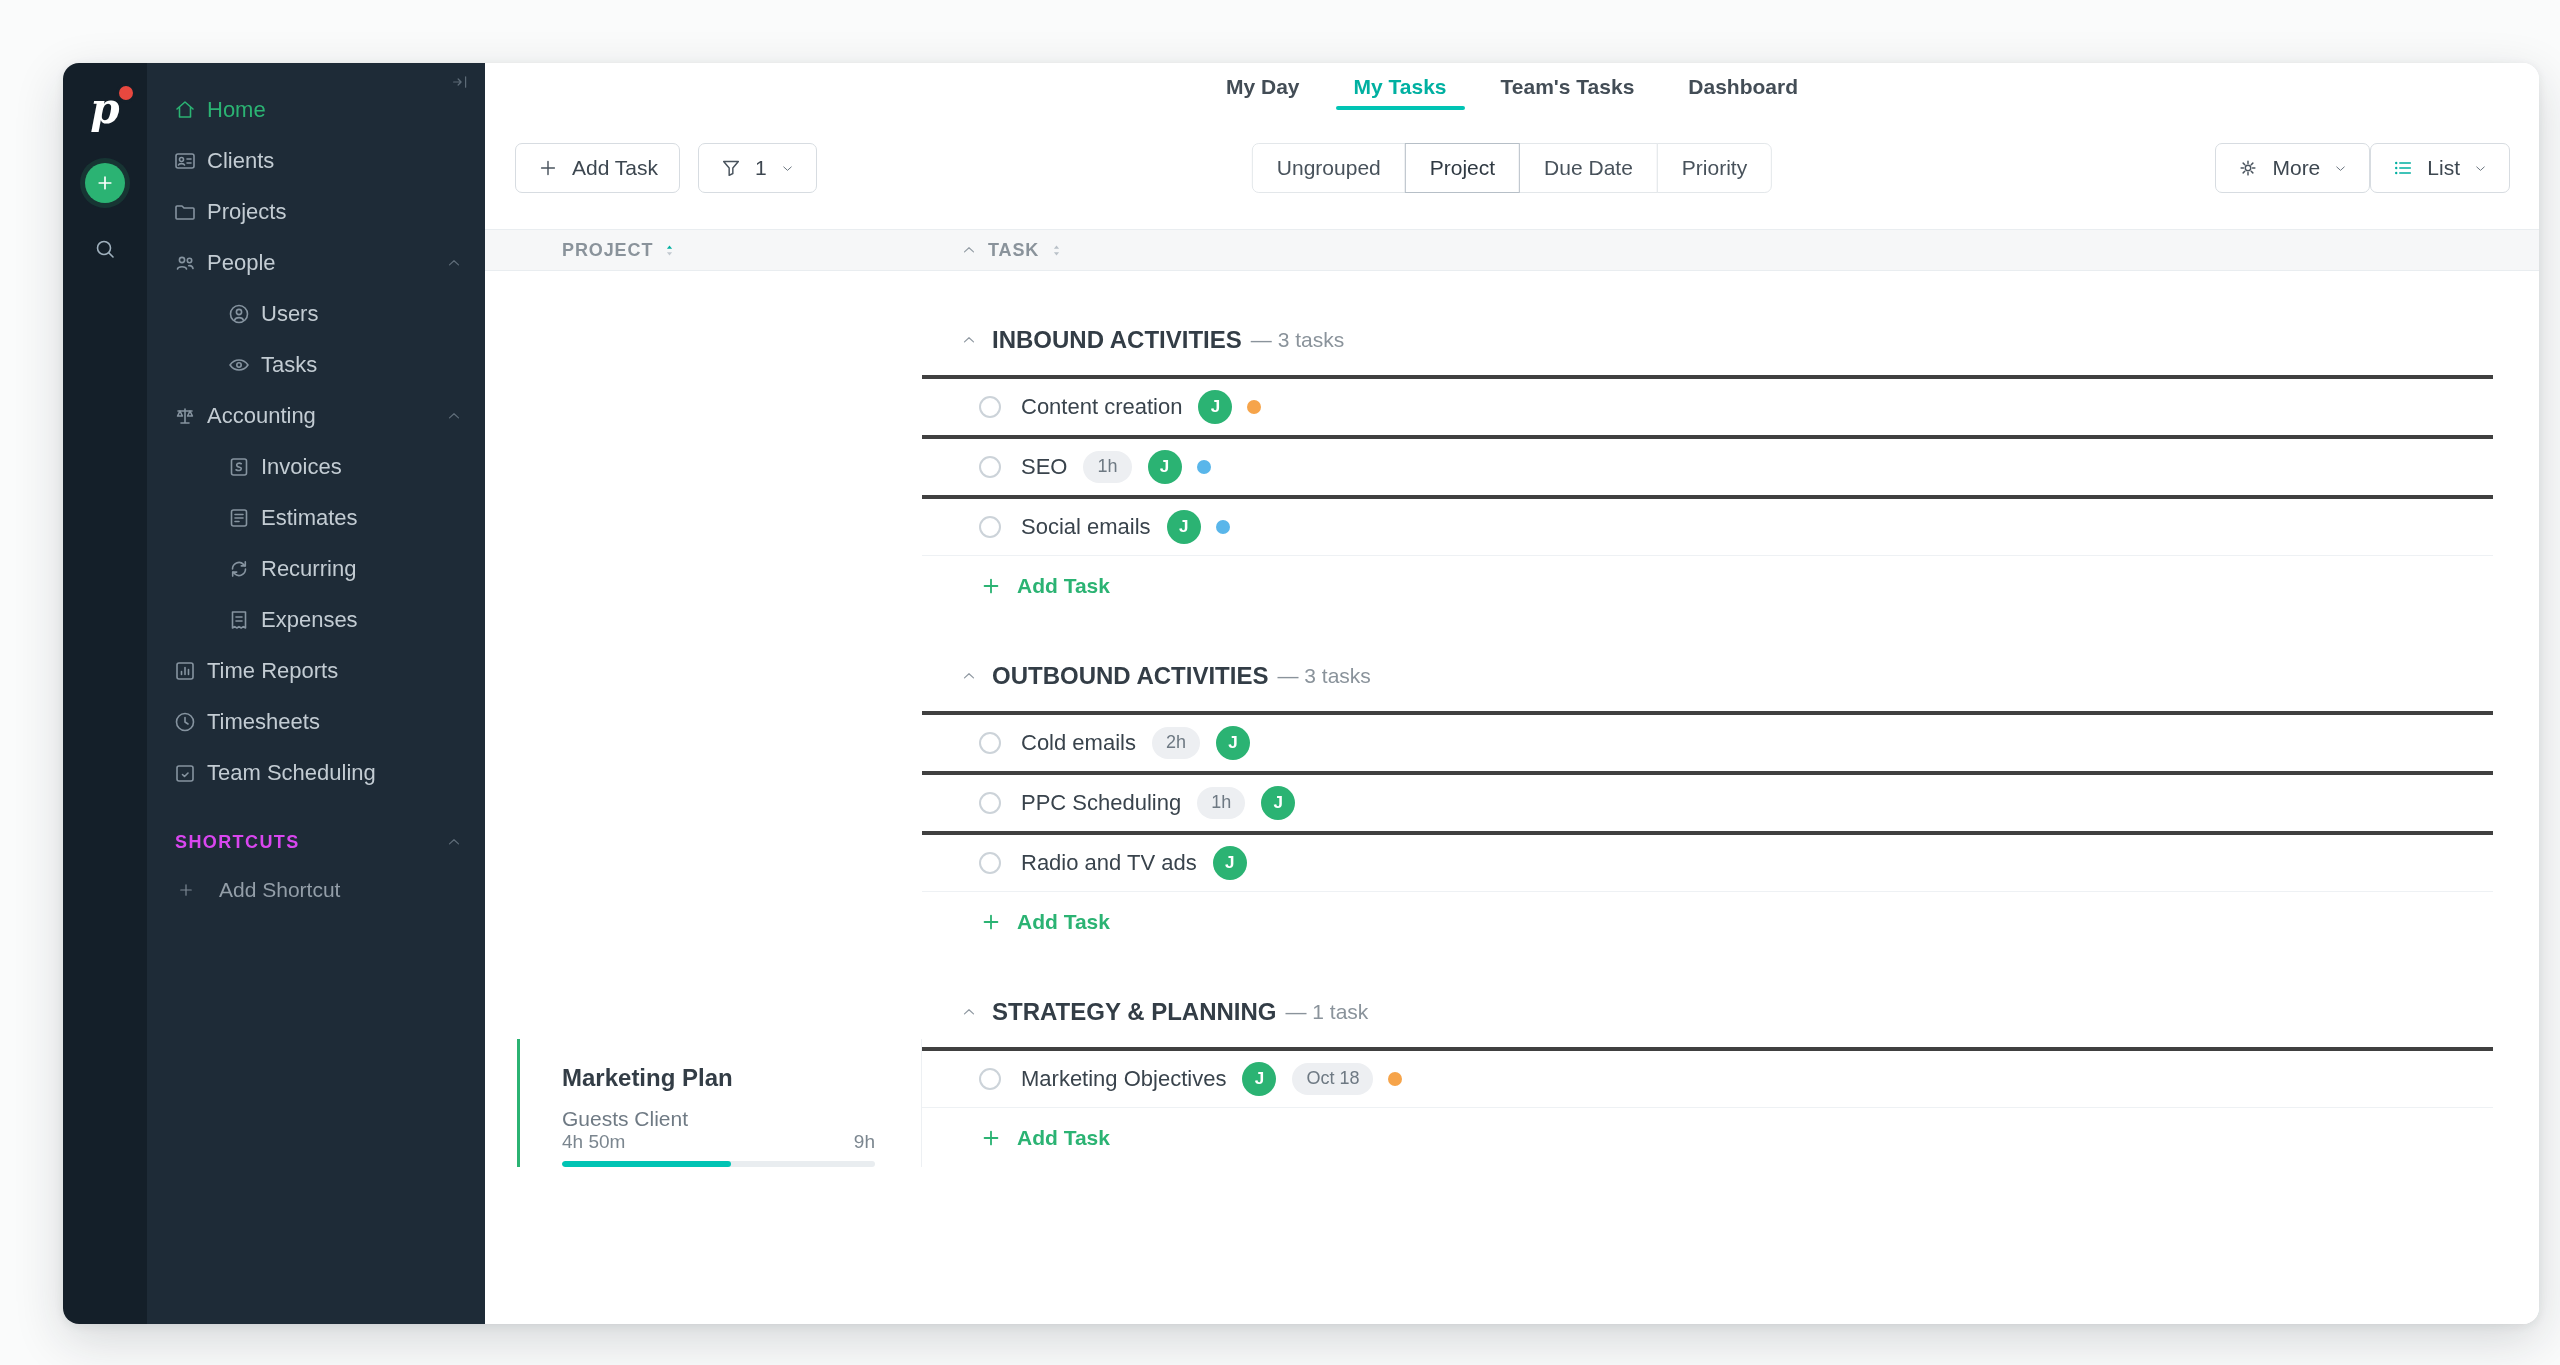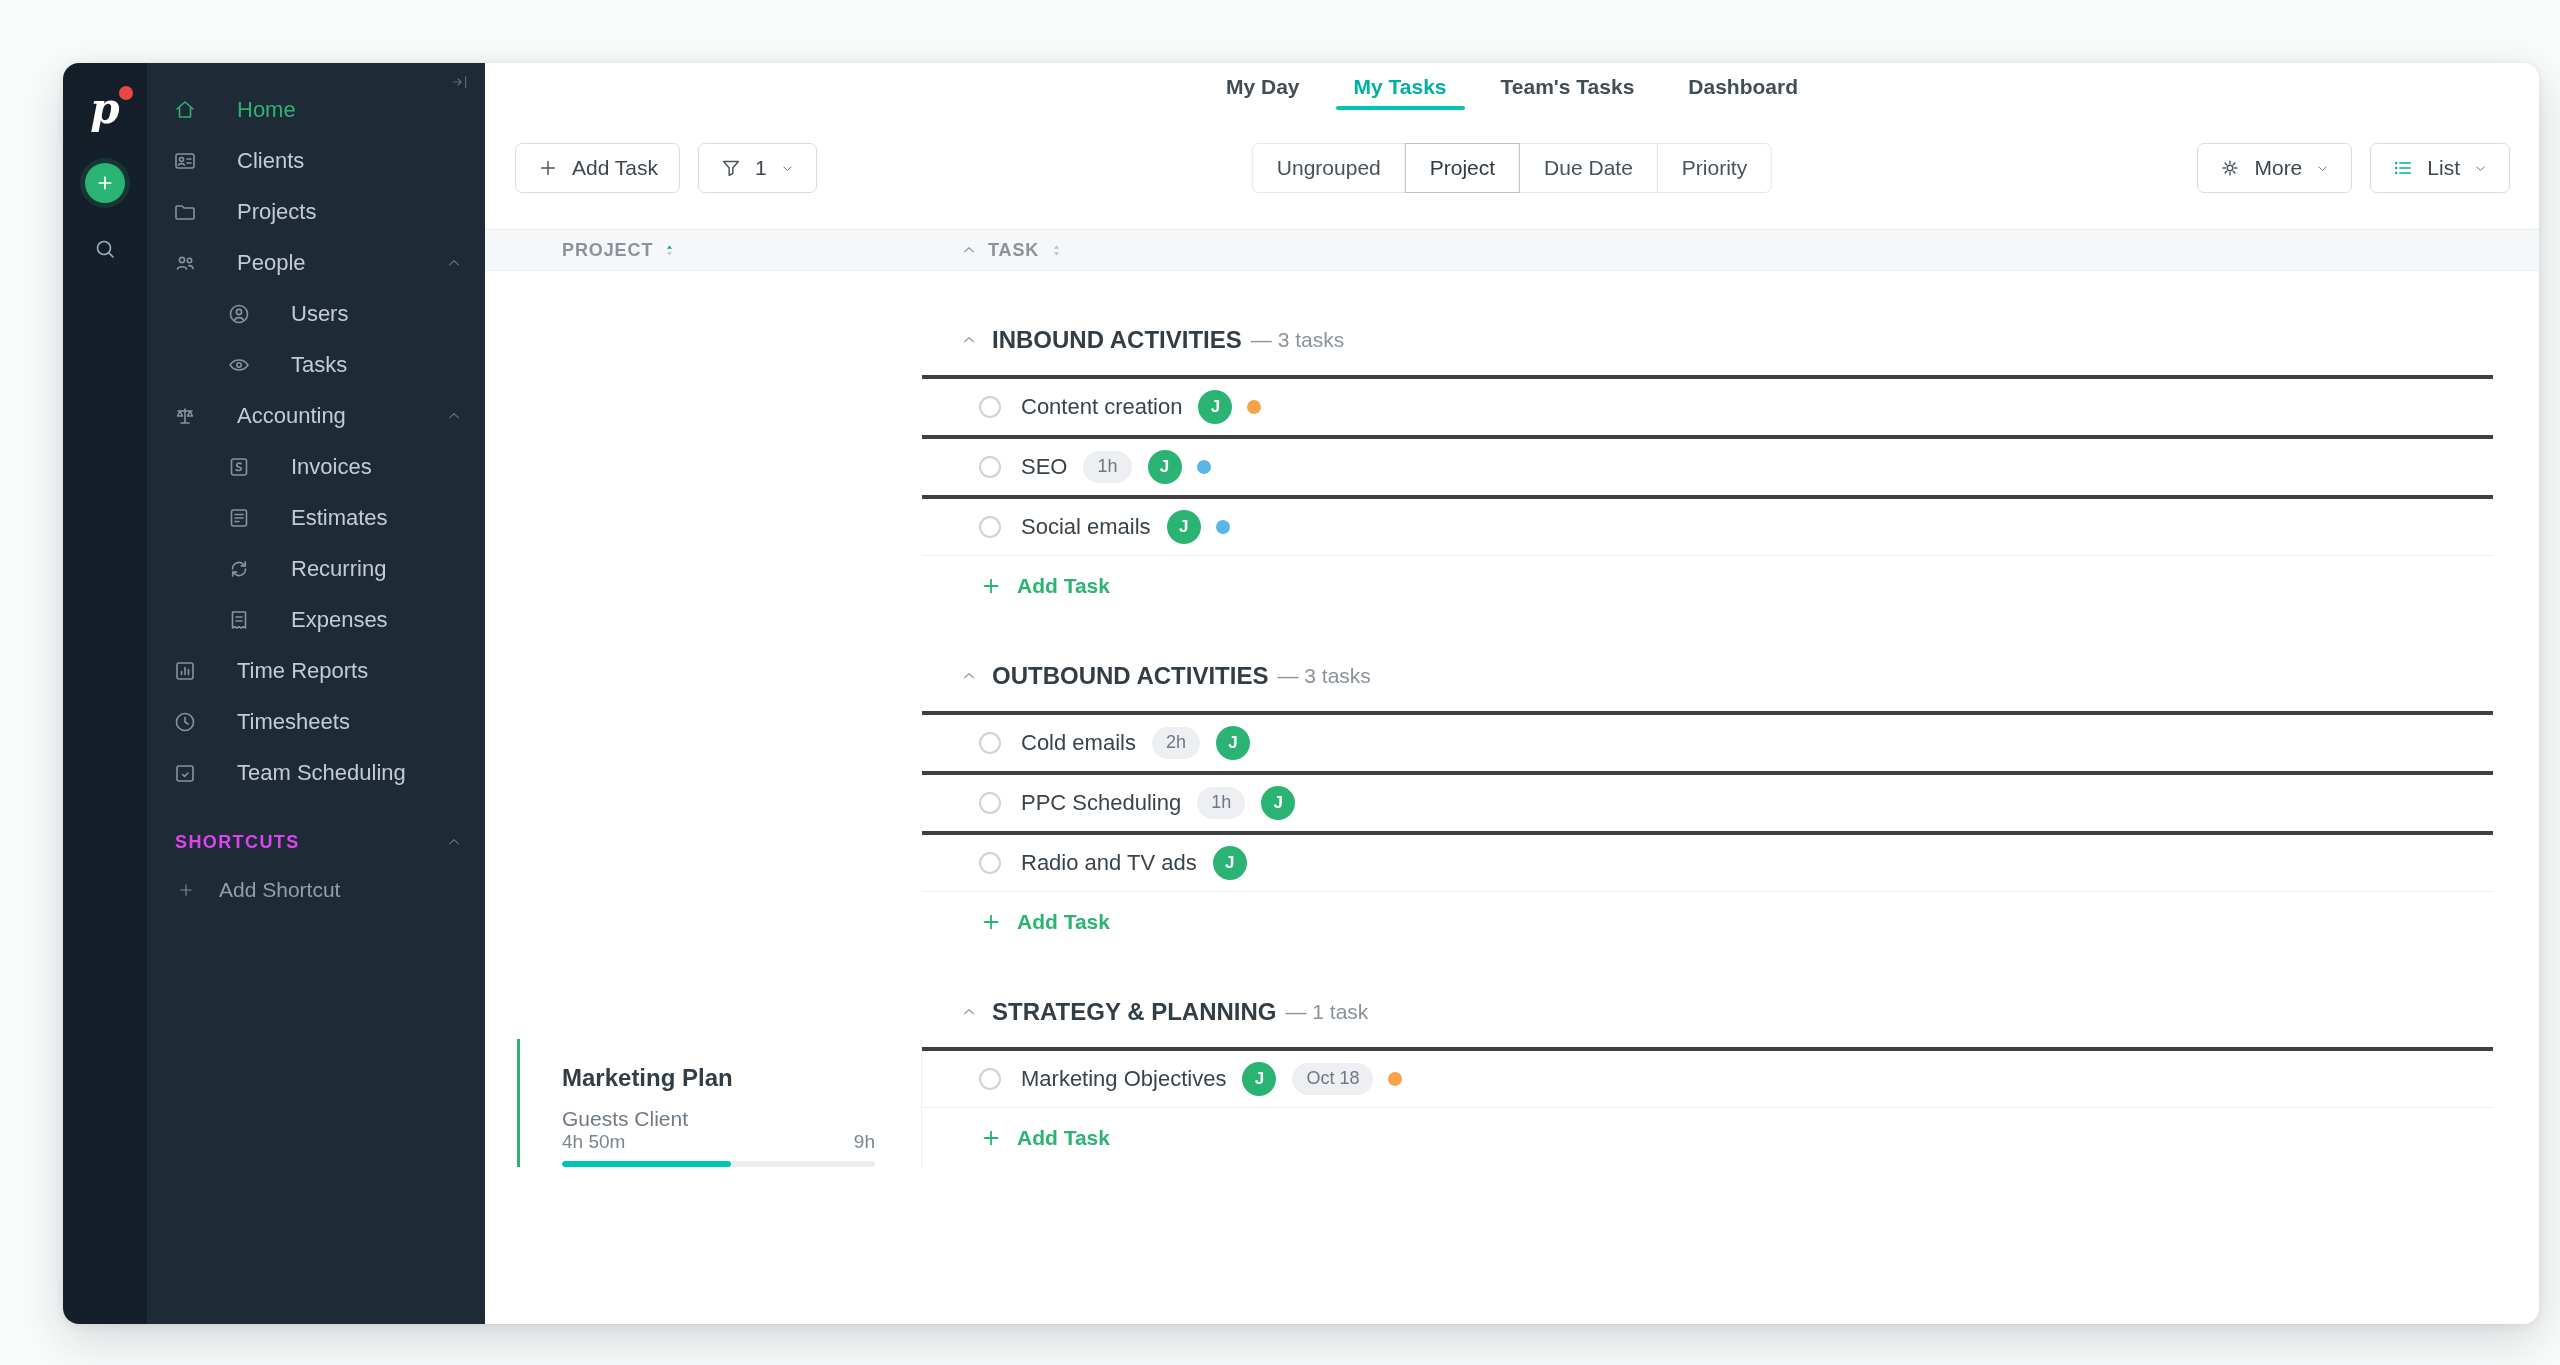--- a/index.html
+++ b/index.html
@@ -20,21 +20,21 @@
   .logo{position:relative;color:#fff;font-family:"DejaVu Serif",serif;font-style:italic;font-weight:bold;font-size:42px;line-height:44px;cursor:pointer}
   .logo .badge{position:absolute;top:-4px;right:-16px;width:20px;height:20px;border-radius:50%;background:#e8483f;border:3px solid #141f29}
   .rail-add{margin-top:32px;width:40px;height:40px;border-radius:50%;background:#2bb373;color:#fff;border:none;
     display:flex;align-items:center;justify-content:center;cursor:pointer;box-shadow:0 0 0 5px rgba(43,179,115,.15)}
   .rail-add svg{width:20px;height:20px;stroke-width:2}
   .rail-search{margin-top:34px;color:#9fb0bd;cursor:pointer}
 
   
   .sidebar{width:338px;background:#1e2b37;flex:none;position:relative;padding-top:21px;overflow:hidden}
   .collapse-btn{position:absolute;top:10px;right:16px;color:#5d6b77;cursor:pointer}
-  .side-item{display:flex;align-items:center;height:51px;padding:0 22px 0 26px;gap:40px;cursor:pointer;font-size:22px;color:#c3ccd3}
+  .side-item{display:flex;align-items:center;height:51px;padding:0 22px 0 26px;gap:10px;cursor:pointer;font-size:22px;color:#c3ccd3}
   .side-item .icon{color:#8694a0;flex:none}
   .side-item.active,.side-item.active .icon{color:#2bb373}
   .side-item.indent{padding-left:80px}
   .side-item .chev{margin-left:auto;color:#5f6d79}
   .side-label{white-space:nowrap;overflow:hidden;text-overflow:ellipsis}
   .shortcuts-header{margin-top:22px;height:44px;display:flex;align-items:center;padding:0 22px 0 28px;
     font-size:18px;font-weight:bold;letter-spacing:1.4px;color:#d946ef;cursor:pointer}
   .shortcuts-header .chev{margin-left:auto;color:#5f6d79}
   .add-shortcut{height:51px;display:flex;align-items:center;gap:24px;padding:0 26px 0 30px;color:#939ea8;font-size:21px;cursor:pointer}
   .add-shortcut .icon{color:#7c8893}
@@ -55,21 +55,21 @@
   .btn .icon svg{width:22px;height:22px}
   .btn .caret{color:#6c7680}
   .btn .caret svg{width:15px;height:15px}
   .filter-chip{margin-left:18px}
   .segmented{position:absolute;left:50%;transform:translateX(-50%);display:flex}
   .seg-btn{height:50px;padding:0 24px;background:#fff;border:1px solid #e3e7ea;font-size:21px;color:#48525b;
     margin-left:-1px;cursor:pointer;font-family:inherit}
   .seg-btn:first-child{border-radius:7px 0 0 7px;margin-left:0}
   .seg-btn:last-child{border-radius:0 7px 7px 0}
   .seg-btn.selected{border-color:#b6bfc7;position:relative;z-index:2;color:#2f3942}
-  .toolbar-right{margin-left:auto;display:flex;gap:18px}
+  .toolbar-right{margin-left:auto;display:flex;}
   .view-btn .icon.list-ic{color:#00b0a1}
   .list-ic .f{fill:currentColor;stroke:none}
 
   .table-header{margin-top:36px;height:42px;flex:none;background:#f6f7f8;border-top:1px solid #e9edf0;border-bottom:1px solid #e9edf0;
     display:flex;align-items:center;font-size:18px;font-weight:bold;letter-spacing:.9px;color:#8a939b}
   .th-project{width:437px;flex:none;padding-left:77px;display:flex;align-items:center;gap:9px;cursor:pointer}
   .th-task{flex:1;padding-left:38px;display:flex;align-items:center;gap:10px;cursor:pointer}
   .sort-icon svg{width:15px;height:15px}
   .sort-icon path{stroke:none}
   .sort-icon .up{fill:#00b0a1}

